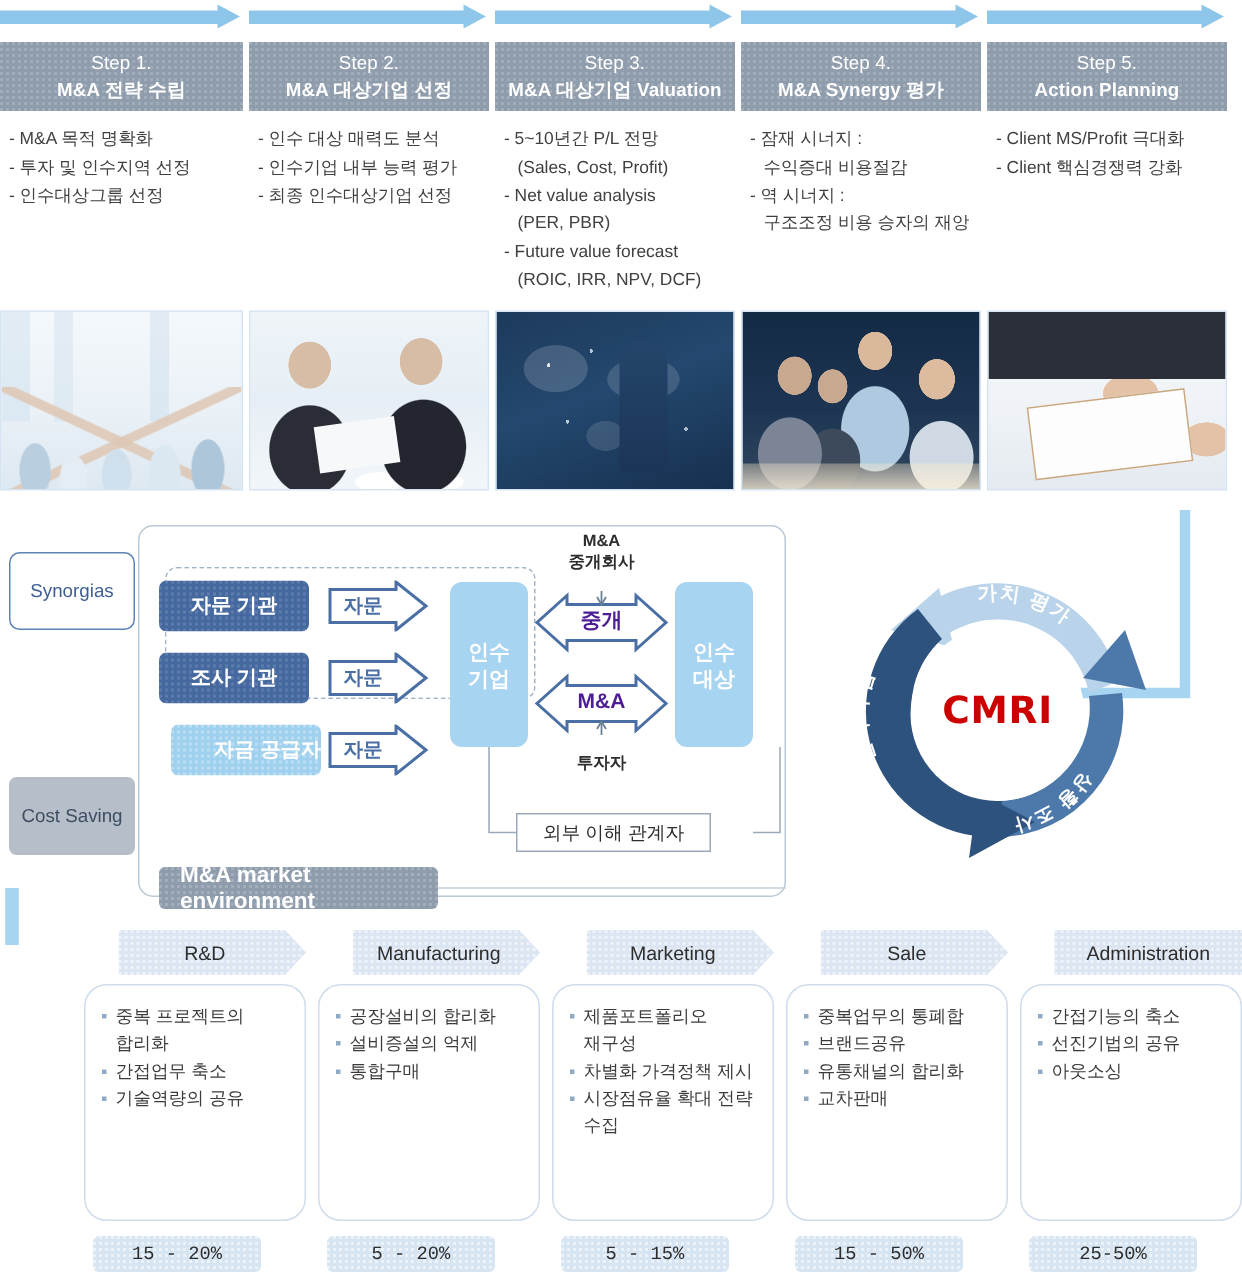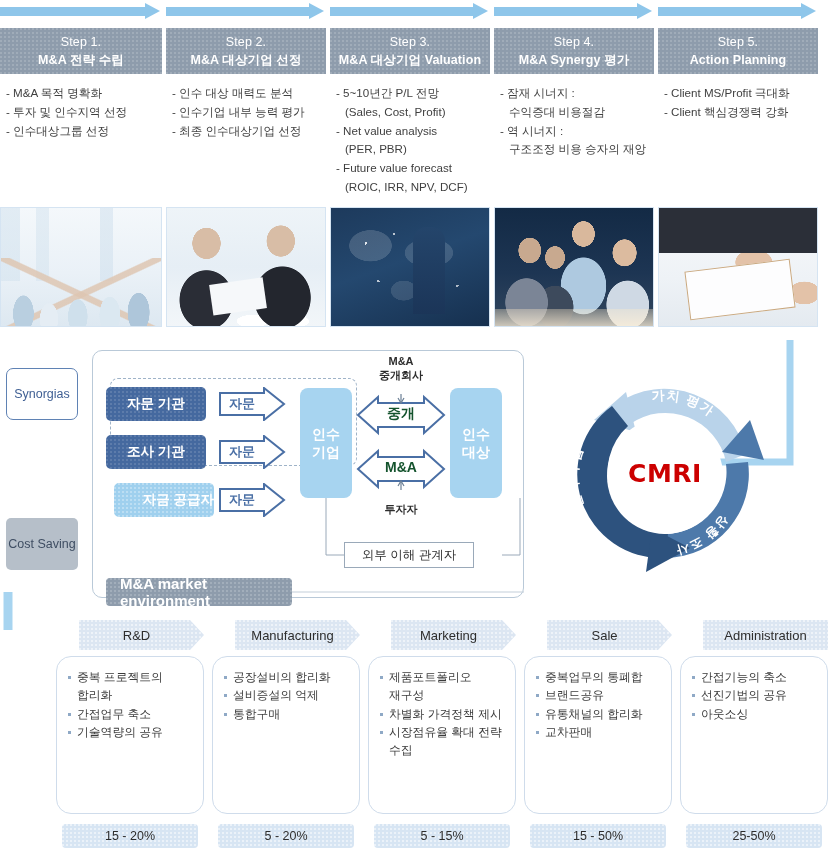--- a/index.html
+++ b/index.html
@@ -208,21 +208,21 @@
     color: #ffffff; font-size: 14px; font-weight: bold;
     display: flex; flex-direction: column;
     align-items: center; justify-content: center; line-height: 1.3;
   }
   #party-acquirer { left: 300px; top: 48px; }
   #party-target   { left: 450px; top: 48px; }
 
   .dbl-arrow { position: absolute; width: 90px; height: 42px; }
   .dbl-arrow span {
     position: absolute; left: 0; top: 11px; width: 90px;
-    text-align: center; font-size: 14px; font-weight: bold; color: #14532d;
+    text-align: center; font-size: 14px; font-weight: bold; color: #4c1d95;
   }
   #dbl-1 { left: 356px; top: 54px; }
   #dbl-2 { left: 356px; top: 108px; }
 
   .mini-cap {
     position: absolute; text-align: center;
     font-size: 11px; font-weight: bold; color: #2d2d2d; line-height: 1.3;
   }
   #cap-broker { left: 361px; top: 14px; width: 80px; }
   #cap-invest { left: 361px; top: 162px; width: 80px; }
@@ -237,21 +237,21 @@
     position: absolute; left: 106px; top: 238px; width: 186px; height: 28px;
     background: #8e9cac;
     background-image: radial-gradient(circle at 1px 1px, rgba(255,255,255,.18) 1px, transparent 0);
     background-size: 4px 4px;
     border-radius: 4px; color: #fff;
     display: flex; align-items: center; padding-left: 14px;
     font-size: 15px; font-weight: bold;
   }
 
   .side-tag {
-    position: absolute; width: 72px; height: 52px;
+    position: absolute; width: 84px; height: 52px;
     display: flex; align-items: center; justify-content: center;
     font-size: 12.5px; border-radius: 7px;
   }
   #tag-synergies {
     left: 6px; top: 28px; background: #fff;
     border: 1px solid #5f82b4; color: #3f5f93;
   }
   #tag-costsaving {
     left: 6px; top: 178px; background: #b6bfc9; color: #3f4e63;
     border-radius: 5px;
@@ -293,27 +293,27 @@
     padding: 11px 8px 0 9px;
     font-size: 11.8px; line-height: 1.55; color: #3b3b3b;
   }
   .fn-body .bullet { position: relative; padding-left: 11px; }
   .fn-body .bullet::before {
     content: ""; position: absolute; left: 2px; top: 8px;
     width: 3px; height: 3px; background: #8fa9c6;
   }
   .fn-body .cont { padding-left: 11px; }
   .fn-pct {
-    position: absolute; left: 6px; bottom: 8px; width: 136px; height: 24px;
+    position: absolute; left: 6px; bottom: 8px; width: 112px; height: 24px;
     background: #d7e5f3;
     background-image: radial-gradient(circle at 1px 1px, rgba(255,255,255,.5) 1px, transparent 0);
     background-size: 4px 4px;
     border-radius: 4px;
     display: flex; align-items: center; justify-content: center;
-    font-size: 12.5px; color: #2d2d2d;
+    font-size: 12.5px; color: #2d2d2d; font-family: Liberation Mono, monospace;
   }
 </style>
 </head>
 <body>
 
 <div id="steps-section">
     <div class="step-col">
       <div class="step-arrow">
         <div class="bar"></div>
         <div class="head"></div>

